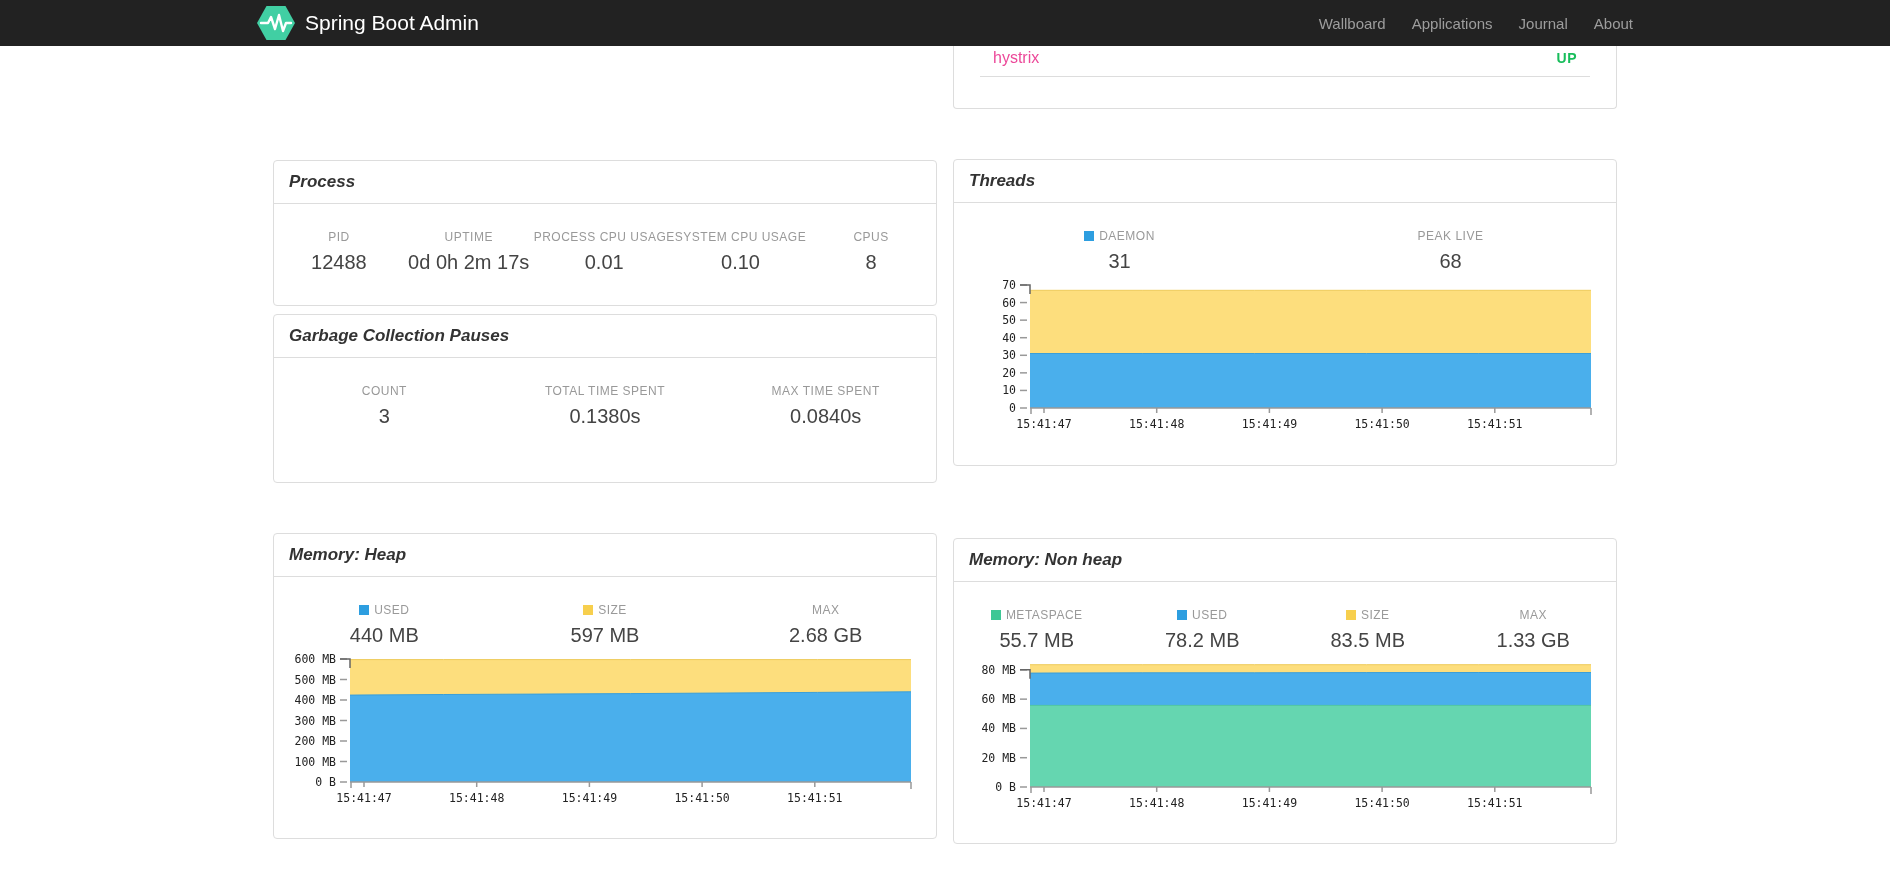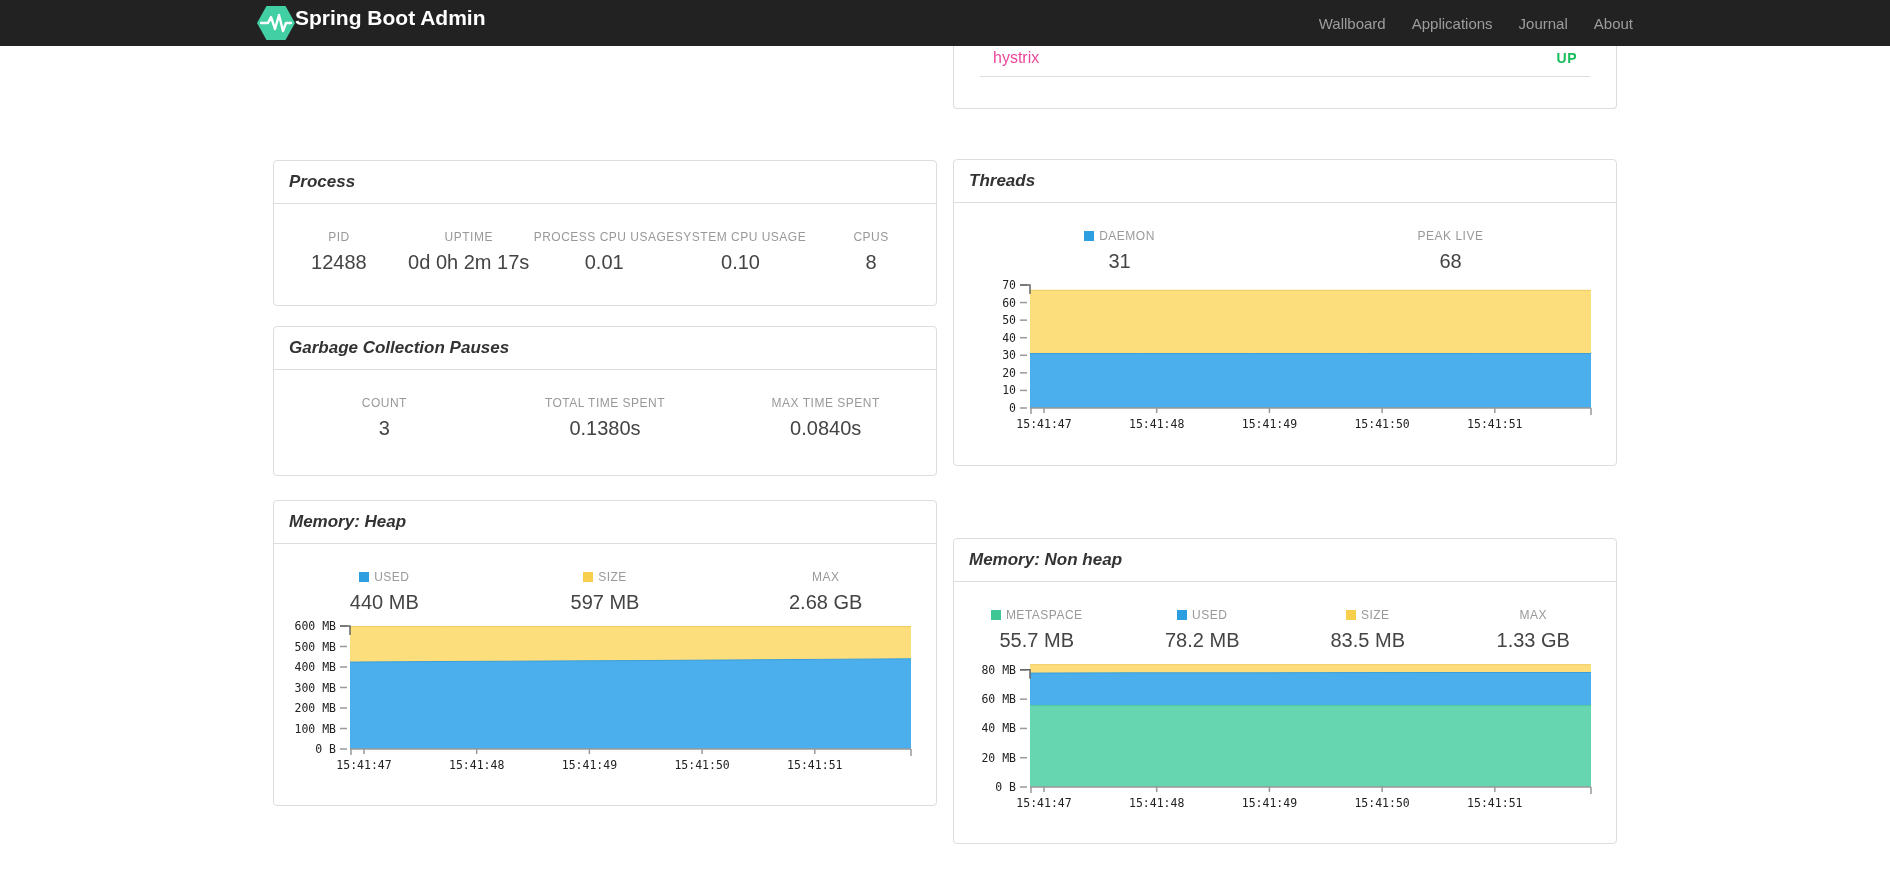--- a/index.html
+++ b/index.html
@@ -1,34 +1,34 @@
 <!DOCTYPE html>
 <html><head>
 <meta charset="utf-8">
 <style>
   * { box-sizing: border-box; margin: 0; padding: 0; }
   html,body { width:1890px; height:892px; background:#fff; font-family:"Liberation Sans",sans-serif; }
 
   
   .navbar { height:46px; background:#222; }
   .nav-inner { width:1376px; margin:0 auto; height:100%; display:flex; align-items:center; }
-  .brand { display:flex; align-items:flex-start; color:#fff; font-size:21px; font-weight:bold; text-decoration:none; }
+  .brand { display:flex; align-items:center; gap:10px; color:#fff; font-size:21px; font-weight:normal; text-decoration:none; }
   .nav-links { margin-left:auto; display:flex; gap:26px; }
   .nav-links a { color:#9d9d9d; font-size:15px; text-decoration:none; }
 
   
   .content { width:1344px; margin:0 auto; }
   .grid { display:grid; grid-template-columns:1fr 1fr; column-gap:16px; align-items:start; }
 
   .panel { border:1px solid #ddd; border-radius:4px; background:#fff; }
   .panel-heading { height:43px; padding:11px 15px; font-size:17px; font-weight:bold; color:#333; border-bottom:1px solid #ddd;font-style:italic; }
 
   .panel-process { margin-top:114px; height:146px; }
-  .panel-gc      { margin-top:20px;  height:150px; }
-  .panel-heap    { margin-top:24px;  height:306px; }
+  .panel-gc      { margin-top:8px;  height:169px; }
+  .panel-heap    { margin-top:50px;  height:306px; }
   .panel-app     { height:63px; border-top:none; border-radius:0 0 4px 4px; }
   .panel-threads { margin-top:50px;  height:307px; }
   .panel-nonheap { margin-top:72px;  height:306px; }
 
   
   .stat-row { display:flex; text-align:center; padding-top:26px; }
   .stat { flex:1; }
   .stat-label { font-size:12px; color:#999; letter-spacing:0.5px; white-space:nowrap; }
   .stat-value { font-size:20px; color:#444; margin-top:7px; }
   .swatch { display:inline-block; width:10px; height:10px; margin-right:5px; transform:translateY(1px); }

